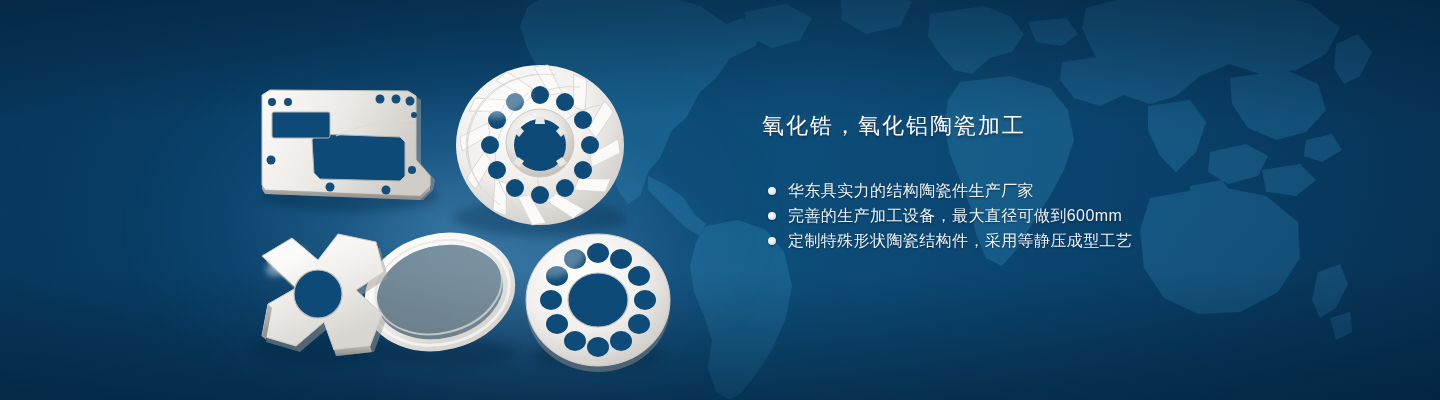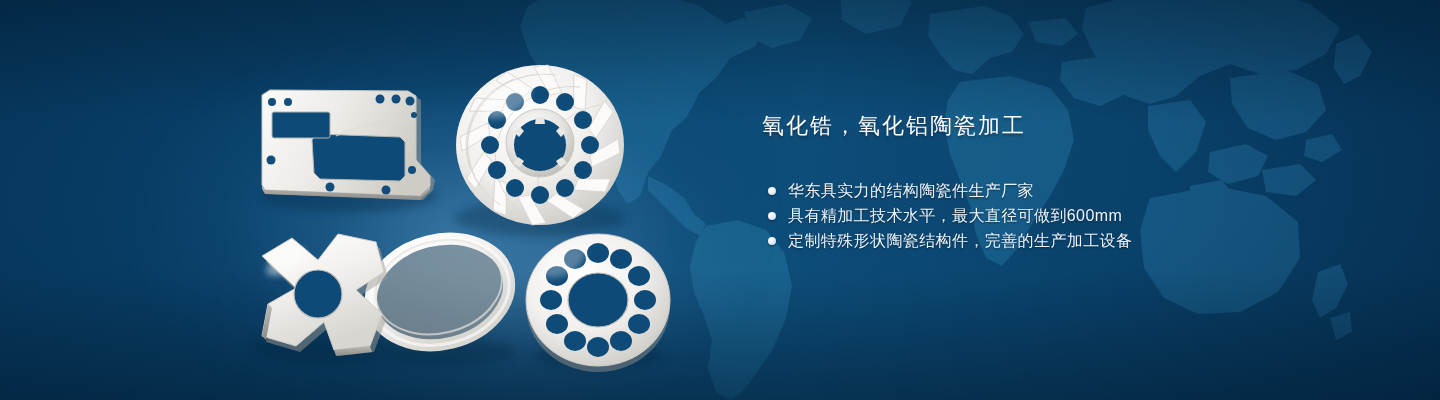--- a/index.html
+++ b/index.html
@@ -340,22 +340,22 @@
 
   <div class="copy">
     <h1 class="headline">氧化锆，氧化铝陶瓷加工</h1>
     <ul class="bullets">
       <li>
         <span class="dot"></span>
         <span>华东具实力的结构陶瓷件生产厂家</span>
       </li>
       <li>
         <span class="dot"></span>
-        <span>具有精加工技术水平，最大直径可做到600mm</span>
+        <span>完善的生产加工设备，最大直径可做到600mm</span>
       </li>
       <li>
         <span class="dot"></span>
-        <span>定制特殊形状陶瓷结构件，完善的生产加工设备</span>
+        <span>定制特殊形状陶瓷结构件，采用等静压成型工艺</span>
       </li>
     </ul>
   </div>
 
 </div>
 
 </body></html>

